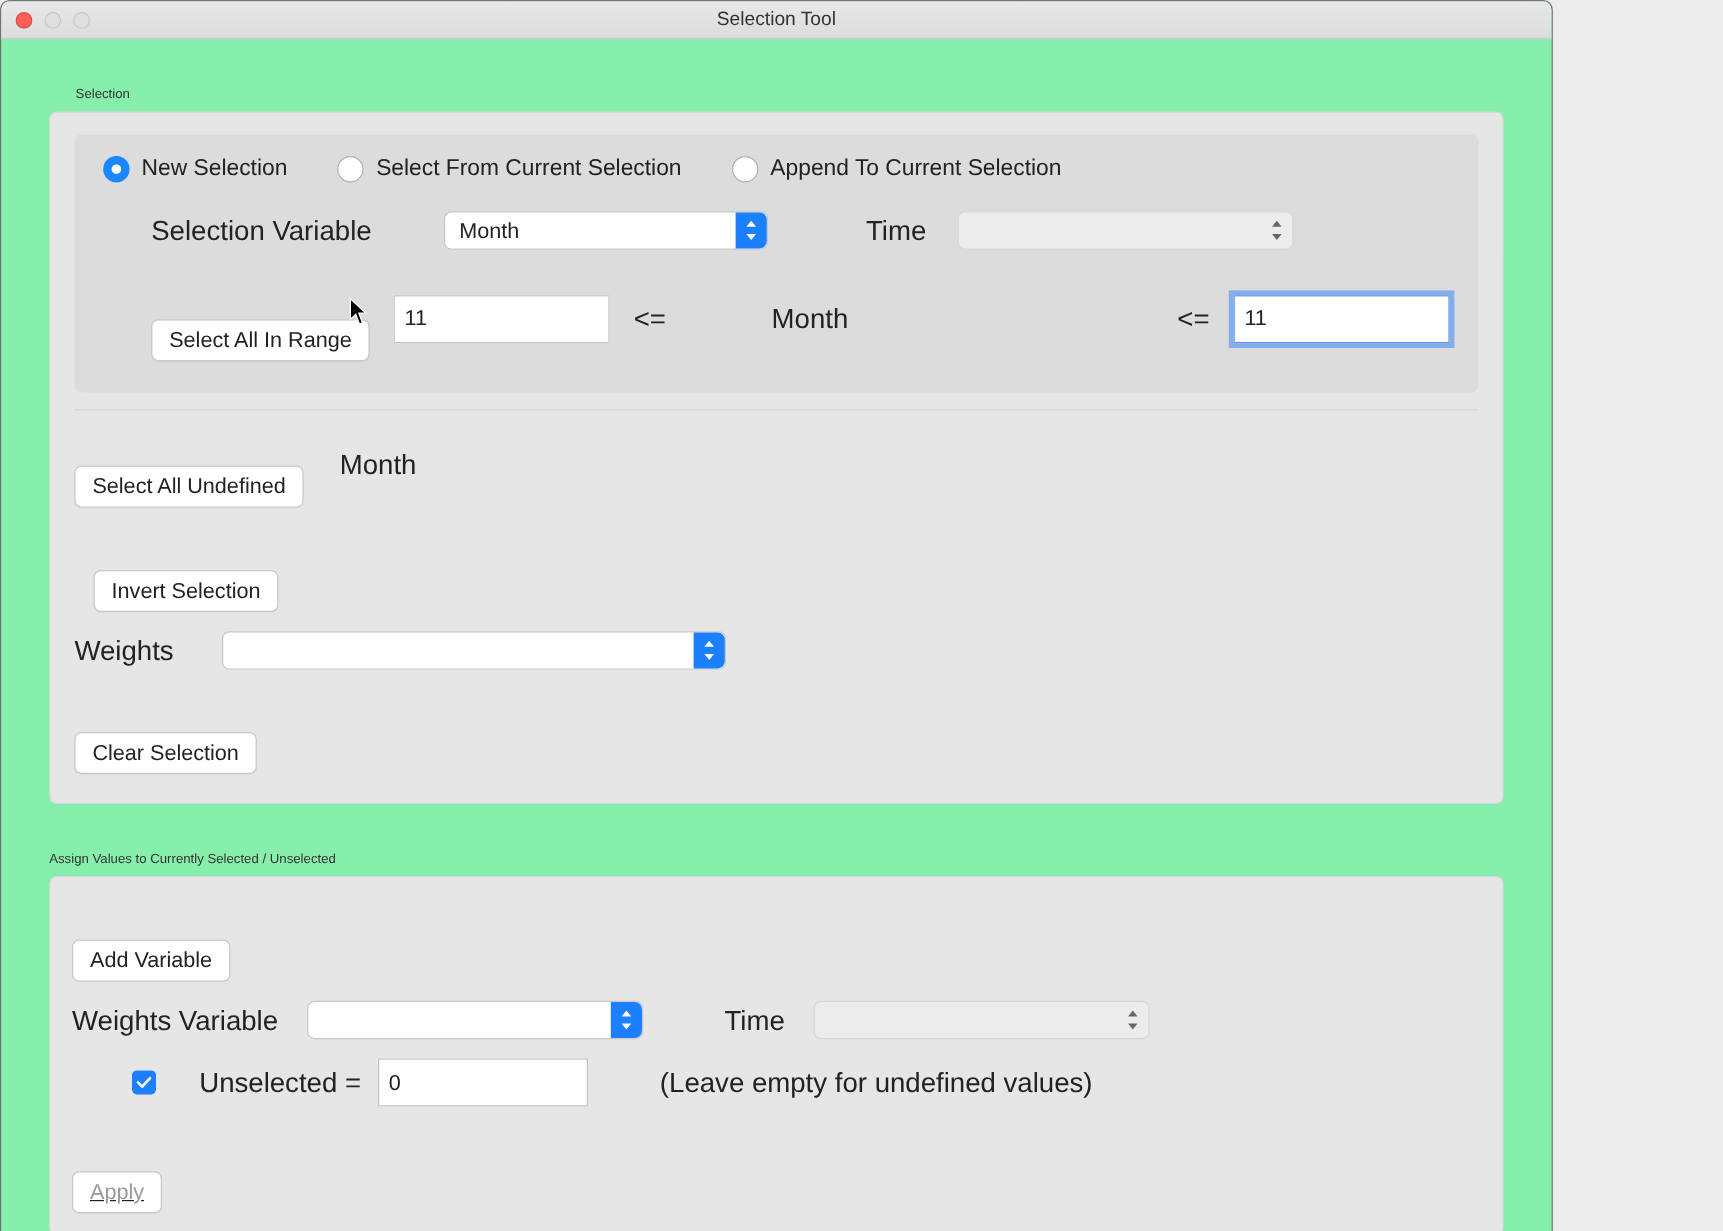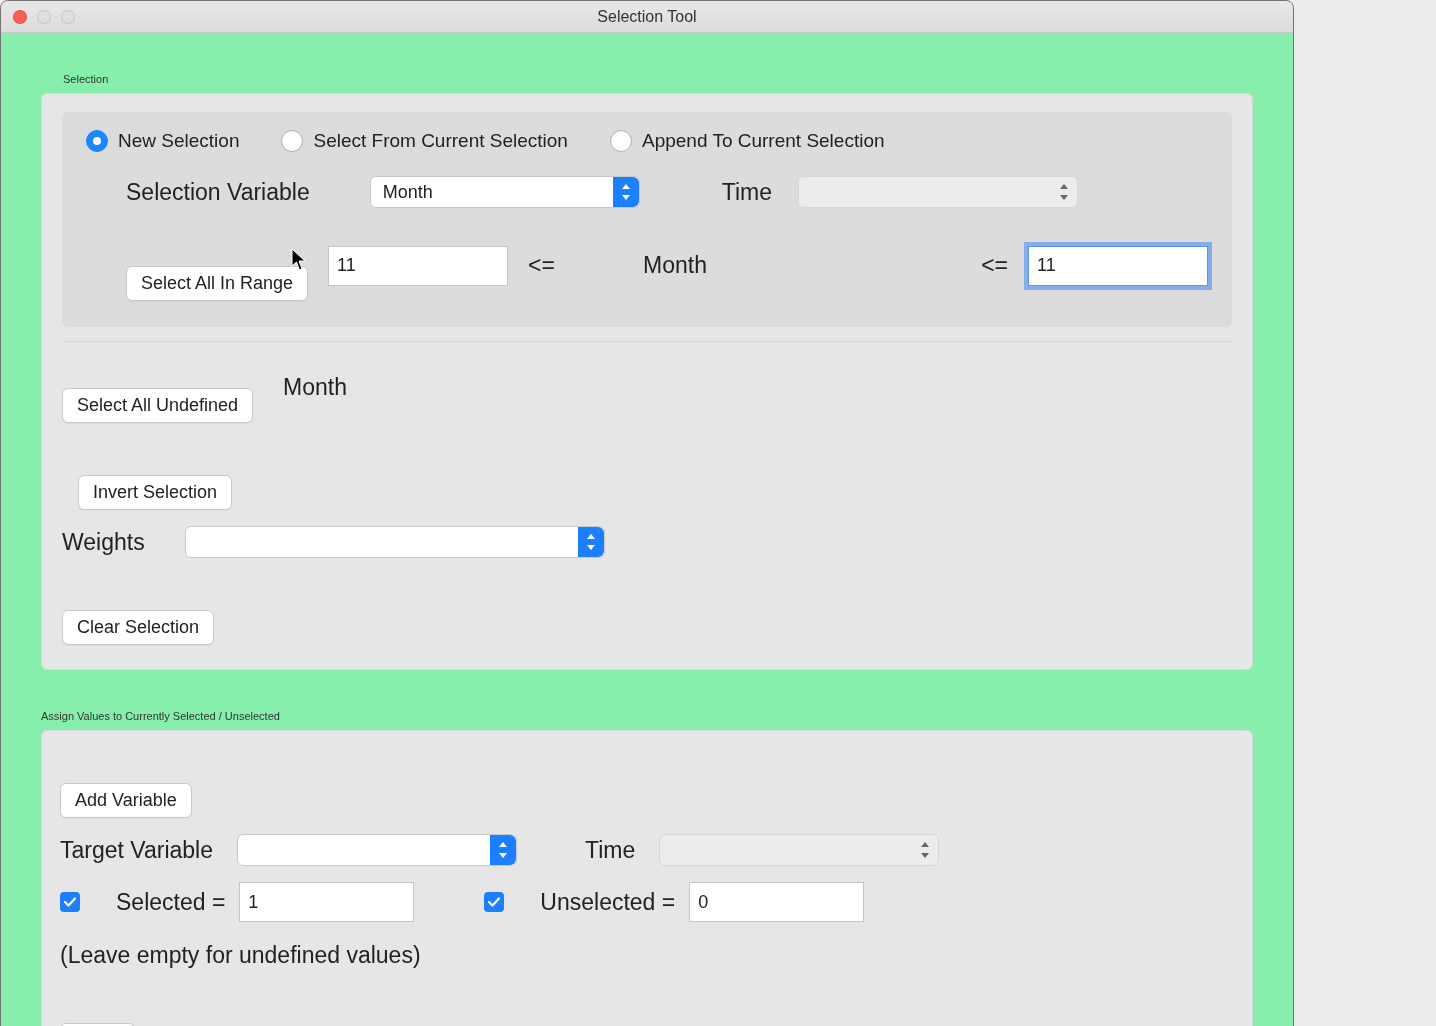--- a/index.html
+++ b/index.html
@@ -265,48 +265,38 @@
     <div class="section-label" style="margin-top:40px; margin-left:0;">Assign Values to Currently Selected / Unselected</div>
 
     <div class="groupbox" style="padding:16px 18px 18px 18px;">
       <div class="row" style="margin-bottom:16px;">
         <span class="btn">
           <span>Add Variable</span>
         </span>
       </div>
 
       <div class="row" style="gap: 24px; margin-bottom:16px;">
-        <span class="label">Target Variable</span>
+        <span class="label">Weights Variable</span>
         <div class="combo blue" style="width:280px">
           <span></span>
           <span class="end">
               <span class="arr-ud"></span>
             </span>
         </div>
         <span style="width:20px"></span>
         <span class="label">Time</span>
         <div class="combo gray disabled" style="width:280px">
           <span></span>
           <span class="end">
               <span class="arr-ud"></span>
             </span>
         </div>
       </div>
 
       <div class="row3">
-        <div class="row2">
-          <span class="chk">
-            <svg viewBox="0 0 14 14">
-                <path d="M2 7 L5.5 10.5 L12 3.5" stroke="#fff" stroke-width="2.2" fill="none" stroke-linecap="round" stroke-linejoin="round"></path>
-              </svg>
-          </span>
-          <span style="width:8px"></span>
-          <span class="label">Selected =</span>
-          <input class="input" style="width: 175px;" value="1">
-        </div>
         <span style="width:30px"></span>
         <div class="row2">
           <span class="chk">
             <svg viewBox="0 0 14 14">
                 <path d="M2 7 L5.5 10.5 L12 3.5" stroke="#fff" stroke-width="2.2" fill="none" stroke-linecap="round" stroke-linejoin="round"></path>
               </svg>
           </span>
           <span style="width:8px"></span>
           <span class="label">Unselected =</span>
           <input class="input" style="width: 175px;" value="0">

